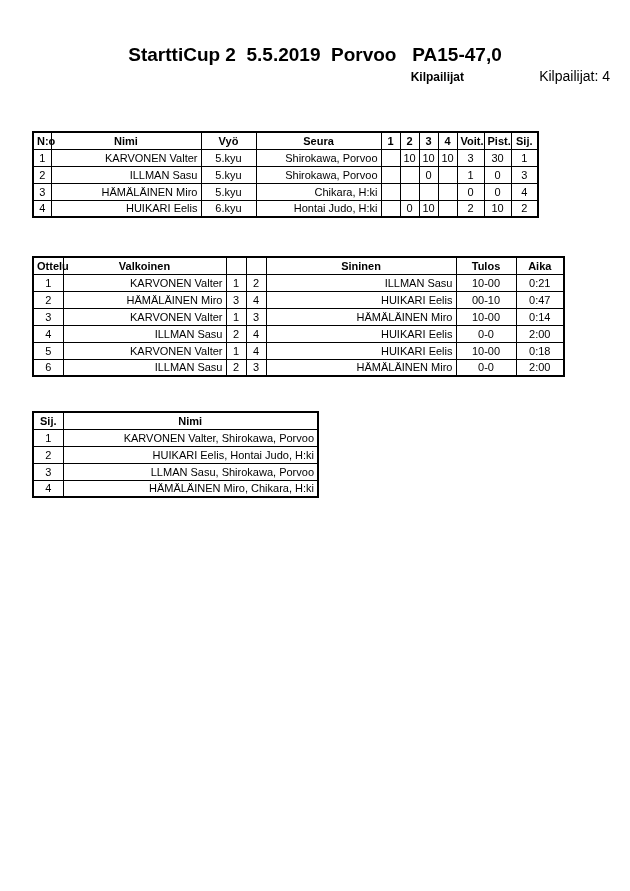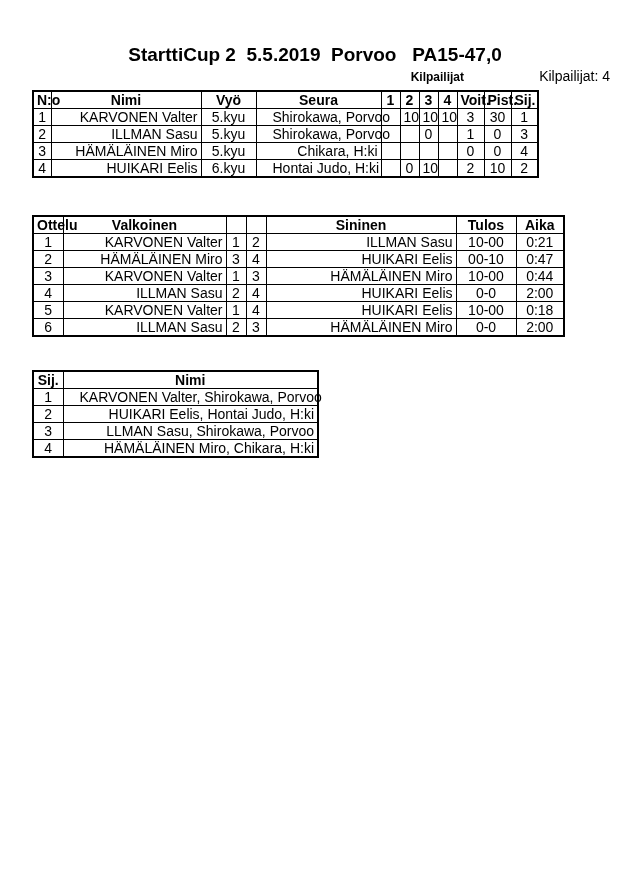--- a/index.html
+++ b/index.html
@@ -36,22 +36,23 @@
     white-space: pre;
   }
   #h-kilpailijat { left: 32px; top: 70px;  width: 432px; }
   #h-ottelut     { left: 32px; top: 196px; width: 531px; }
   #h-tulokset    { left: 32px; top: 352px; width: 285px; }
 
   table.tbl {
     position: absolute;
     border-collapse: collapse;
     table-layout: fixed;
-    font-size: 14px;
+    font-size: 11px;
     border: 2px solid #000;
+    margin-top: 41px;
   }
   #t-kilpailijat { left: 32px; top: 90px;  width: 505px; }
   #t-ottelut     { left: 32px; top: 215px; width: 531px; }
   #t-tulokset    { left: 32px; top: 370px; width: 285px; }
 
   .tbl th, .tbl td {
     border: 1px solid #000;
     padding: 0 3px;
     height: 17px;
     white-space: nowrap;
@@ -199,21 +200,21 @@
         <td>00-10</td>
         <td>0:47</td>
       </tr>
       <tr>
         <td>3</td>
         <td class="l">KARVONEN Valter</td>
         <td>1</td>
         <td>3</td>
         <td class="l">HÄMÄLÄINEN Miro</td>
         <td>10-00</td>
-        <td>0:44</td>
+        <td>0:14</td>
       </tr>
       <tr>
         <td>4</td>
         <td class="l">ILLMAN Sasu</td>
         <td>2</td>
         <td>4</td>
         <td class="l">HUIKARI Eelis</td>
         <td>0-0</td>
         <td>2:00</td>
       </tr>

